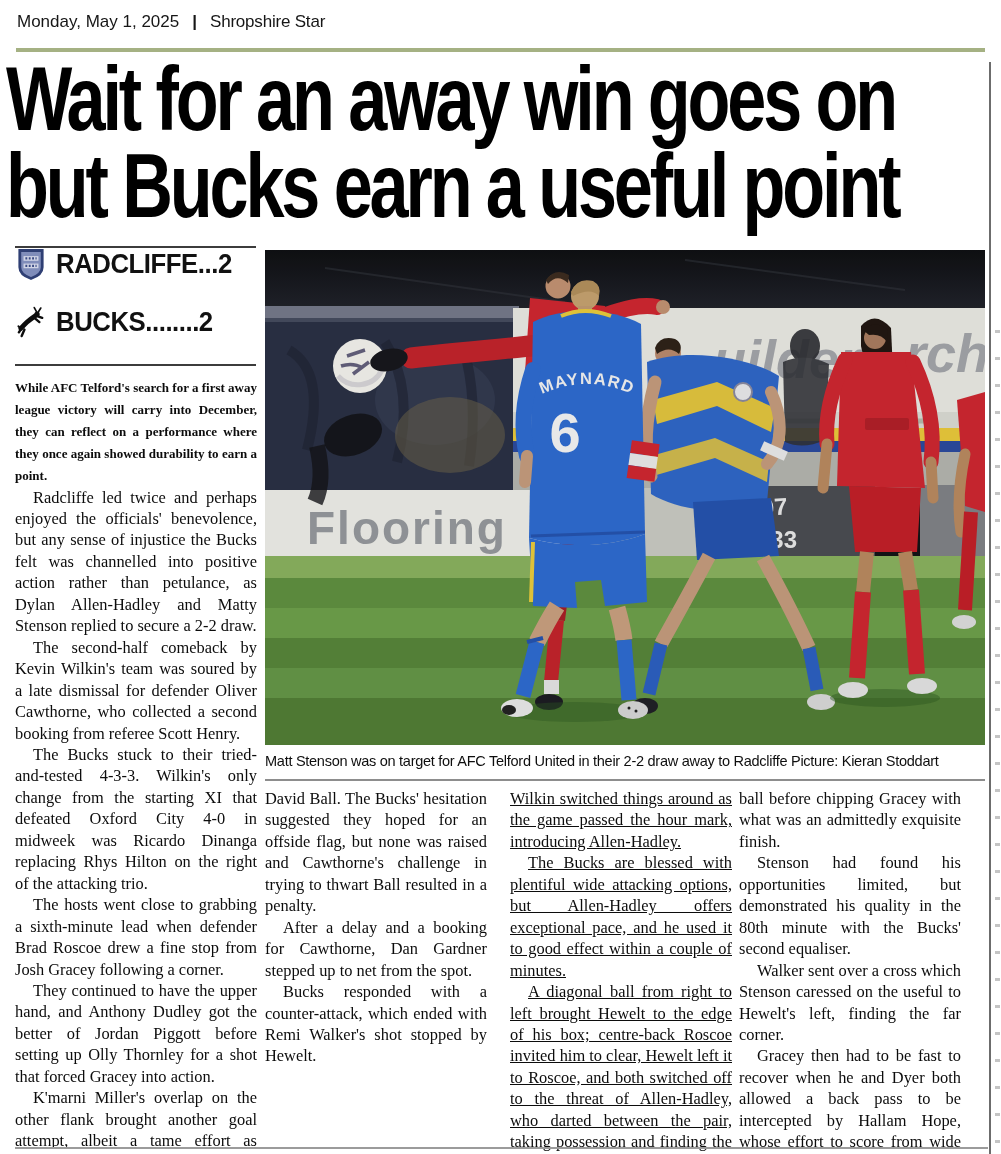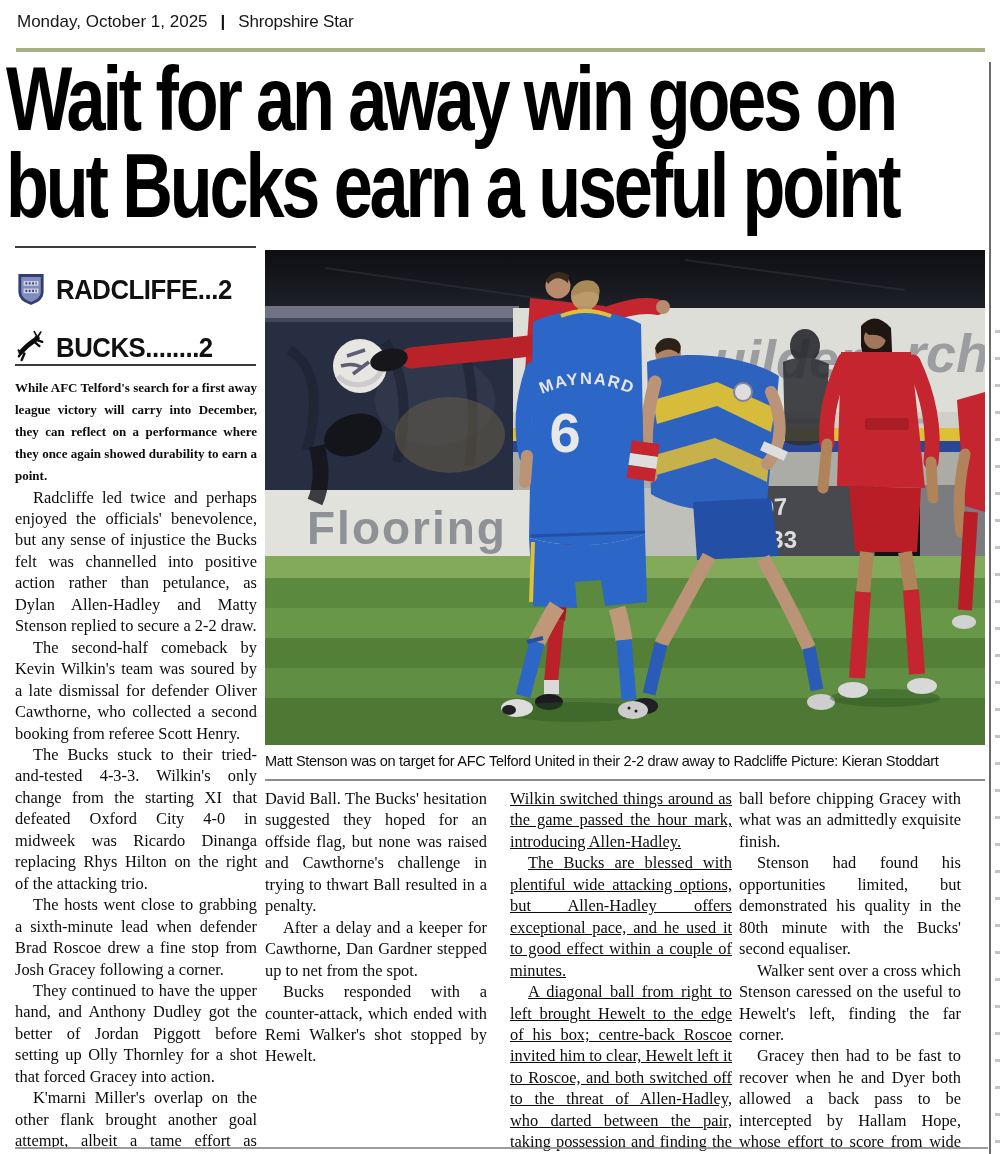--- a/index.html
+++ b/index.html
@@ -13,21 +13,21 @@
   .green-rule{position:absolute;left:16px;top:48px;width:969px;height:4px;background:#a5b183;}
 
   
   .headline{position:absolute;left:6px;top:56px;width:1280px;
             font-weight:700;font-size:90px;line-height:87px;letter-spacing:-4px;
             color:#000;transform:scaleX(0.78);transform-origin:left top;white-space:nowrap;}
 
   
   .score-panel{position:absolute;left:15px;top:246px;width:241px;}
   .score-rule{height:2px;background:#3c3c3c;}
-  .score-row{display:flex;align-items:flex-end;height:58px;}
+  .score-row{display:flex;align-items:flex-start;height:58px;}
   .score-badge{width:32px;display:flex;justify-content:center;}
   .score-label{font-weight:700;font-size:28px;letter-spacing:-0.5px;margin-left:9px;
                transform:scaleX(0.92);transform-origin:left center;white-space:nowrap;}
 
   
   .body-col{position:absolute;font-family:"Liberation Serif",serif;font-size:16.4px;
             line-height:21.45px;text-align:justify;color:#0c0c0c;overflow:hidden;}
   #col1{left:15px;top:377px;width:242px;height:772px;}
   #col2{left:265px;top:788px;width:222px;height:364px;}
   #col3{left:510px;top:788px;width:222px;height:364px;text-decoration:underline;}
@@ -47,21 +47,21 @@
   
   .bottom-rule{position:absolute;left:15px;top:1147px;width:973px;height:2px;background:#9b9b9b;}
   .right-rule{position:absolute;left:989px;top:62px;width:2px;height:1092px;background:#6c6c6c;}
   .edge-sliver{position:absolute;left:995px;top:330px;width:5px;height:824px;opacity:.8;
                background:repeating-linear-gradient(to bottom,#b6b6b6 0 3px,transparent 3px 27px);}
 </style>
 </head>
 <body>
 
 <div class="dateline">
-  <span>Monday, October 1, 2025</span><span class="sep">|</span><span class="mast">Shropshire Star</span>
+  <span>Monday, May 1, 2025</span><span class="sep">|</span><span class="mast">Shropshire Star</span>
 </div>
 <div class="green-rule"></div>
 
 <div class="headline">
   <div>Wait for an away win goes on</div>
   <div>but Bucks earn a useful point</div>
 </div>
 
 <div class="score-panel">
   <div class="score-rule"></div>
@@ -265,21 +265,21 @@
 </div>
 
 <div class="caption">
   <span>Matt Stenson was on target for AFC Telford United in their 2-2 draw away to Radcliffe</span>
   <span>Picture: Kieran Stoddart</span>
 </div>
 <div class="caption-rule"></div>
 
 <div class="body-col" id="col2">
   <p class="first">David Ball. The Bucks' hesitation suggested they hoped for an offside flag, but none was raised and Cawthorne's challenge in trying to thwart Ball resulted in a penalty.</p>
-  <p>After a delay and a keeper for Cawthorne, Dan Gardner stepped up to net from the spot.</p>
+  <p>After a delay and a booking for Cawthorne, Dan Gardner stepped up to net from the spot.</p>
   <p>Bucks responded with a counter-attack, which ended with Remi Walker's shot stopped by Hewelt.</p>
 
 </div>
 <div class="body-col" id="col3">
   <p class="first">Wilkin switched things around as the game passed the hour mark, introducing Allen-Hadley.</p>
   <p>The Bucks are blessed with plentiful wide attacking options, but Allen-Hadley offers exceptional pace, and he used it to good effect within a couple of minutes.</p>
   <p>A diagonal ball from right to left brought Hewelt to the edge of his box; centre-back Roscoe invited him to clear, Hewelt left it to Roscoe, and both switched off to the threat of Allen-Hadley, who darted between the pair, taking possession and finding the open net.</p>
 
 </div>
 <div class="body-col" id="col4">

